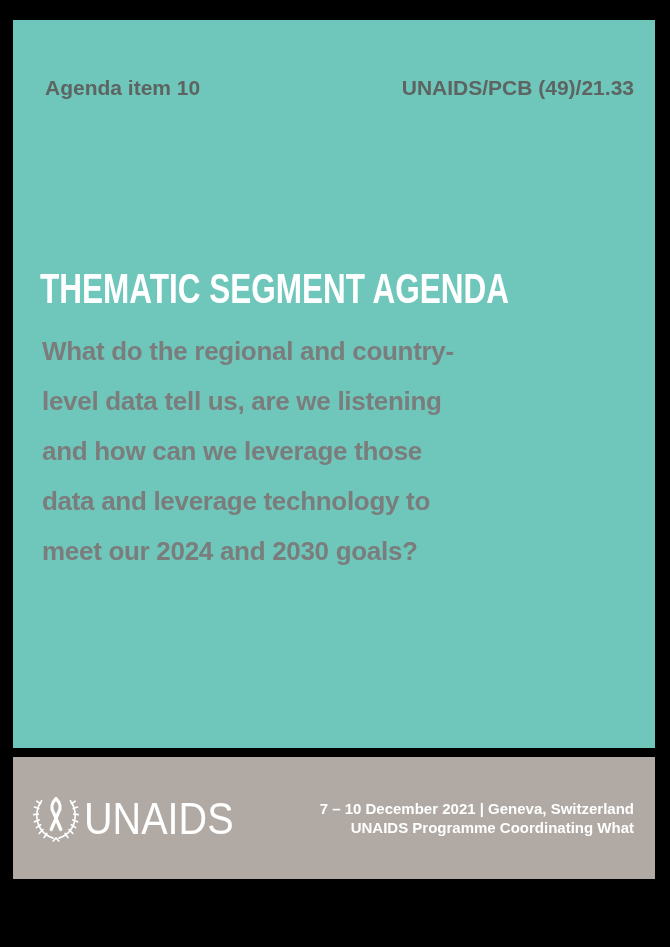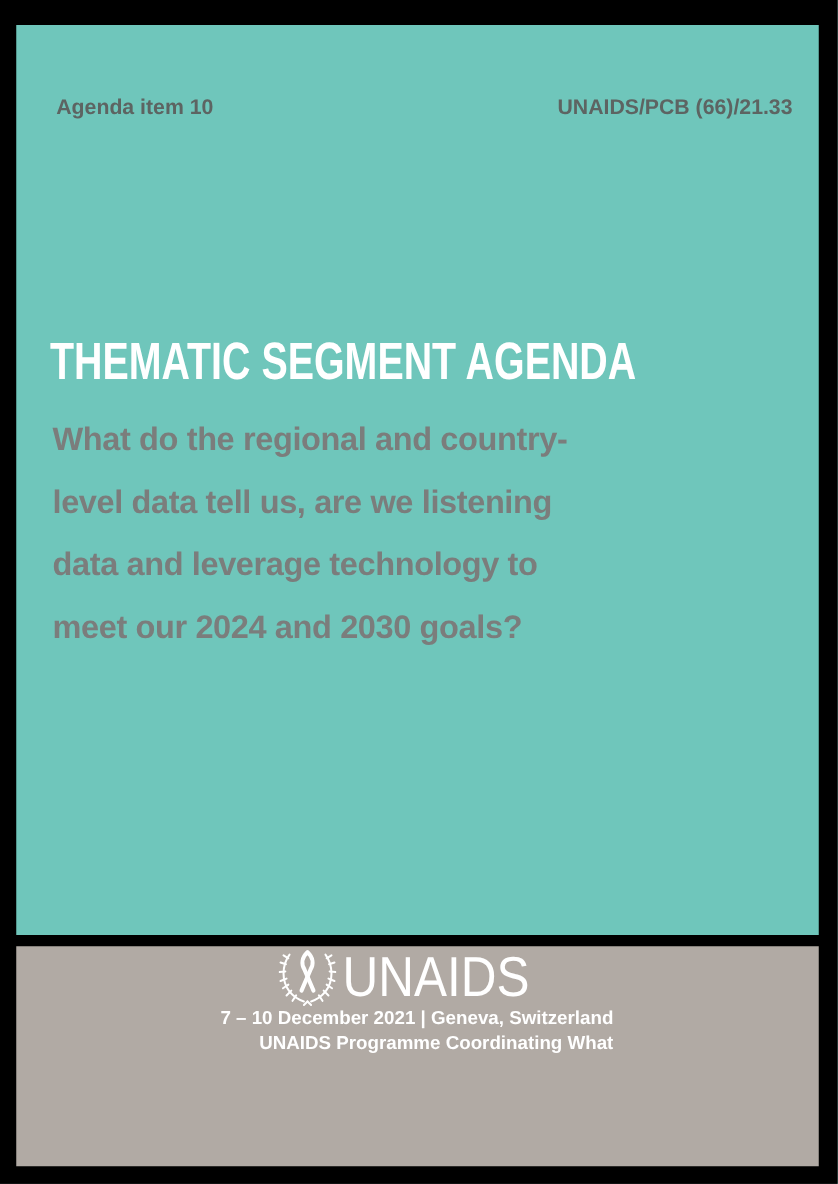--- a/index.html
+++ b/index.html
@@ -25,21 +25,21 @@
     left:13px;top:20px;
     width:642px;height:728px;
     background:var(--teal);
   }
   .header-row{
     position:absolute;
     left:32px;right:21px;top:56px;
     display:flex;
     justify-content:space-between;
     align-items:baseline;
-    font-size:17px;
+    font-size:21px;
     font-weight:bold;
     color:var(--header-text);
   }
   .kicker{
     position:absolute;
     left:27px;top:248px;
     font-size:42px;
     font-weight:bold;
     line-height:1;
     color:var(--white);
@@ -54,27 +54,26 @@
     font-size:26px;
     font-weight:bold;
     line-height:50px;
     letter-spacing:-0.3px;
     color:var(--title-gray);
     white-space:nowrap;
   }
   .footer-panel{
     position:absolute;
     left:13px;top:757px;
-    width:642px;height:176px;
+    width:642px;height:122px;
     background:var(--footer-gray);
     display:flex;
     align-items:center;
-    justify-content:flex-start;
+    justify-content:space-between;
     padding:0 21px 0 20px;
-    flex-direction:column;
   }
   .logo{
     display:flex;
     align-items:center;
     gap:5px;
     color:var(--white);
   }
   .emblem{display:block;}
   .wordmark{
     font-size:45px;
@@ -97,28 +96,29 @@
 </style>
 </head>
 <body>
 
 <div class="page">
 
   <div class="teal-panel">
 
     <div class="header-row">
       <span>Agenda item 10</span>
-      <span>UNAIDS/PCB (66)/21.33</span>
+      <span>UNAIDS/PCB (49)/21.33</span>
     </div>
 
     <h1 class="kicker">THEMATIC SEGMENT AGENDA</h1>
 
     <div class="main-title">
       <div>What do the regional and country-</div>
       <div>level data tell us, are we listening</div>
+      <div>and how can we leverage those</div>
       <div>data and leverage technology to</div>
       <div>meet our 2024 and 2030 goals?</div>
     </div>
 
   </div>
 
   <div class="footer-panel">
 
     <div class="logo">
       <svg class="emblem" width="46" height="48" viewBox="0 0 48 50" fill="none" xmlns="http://www.w3.org/2000/svg">

